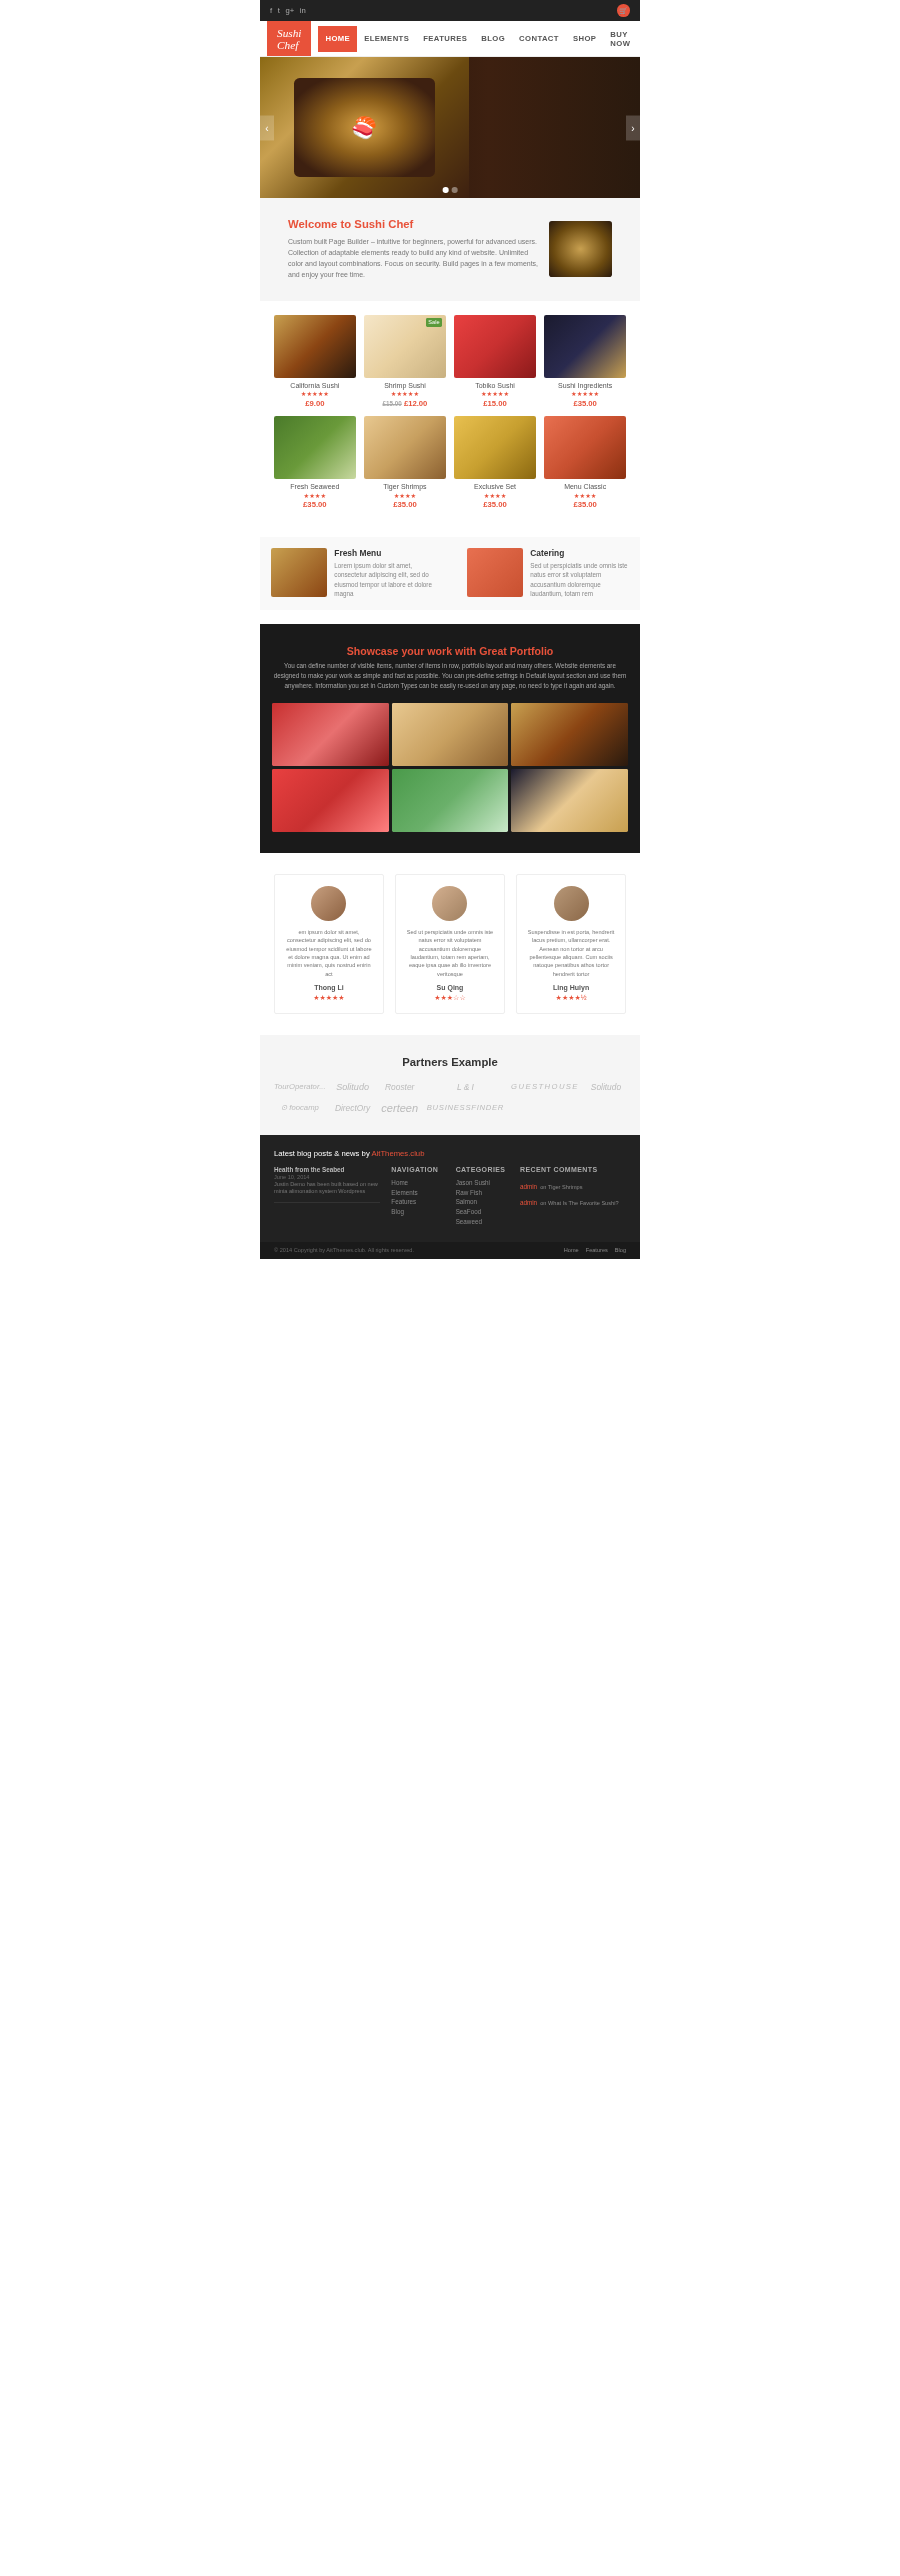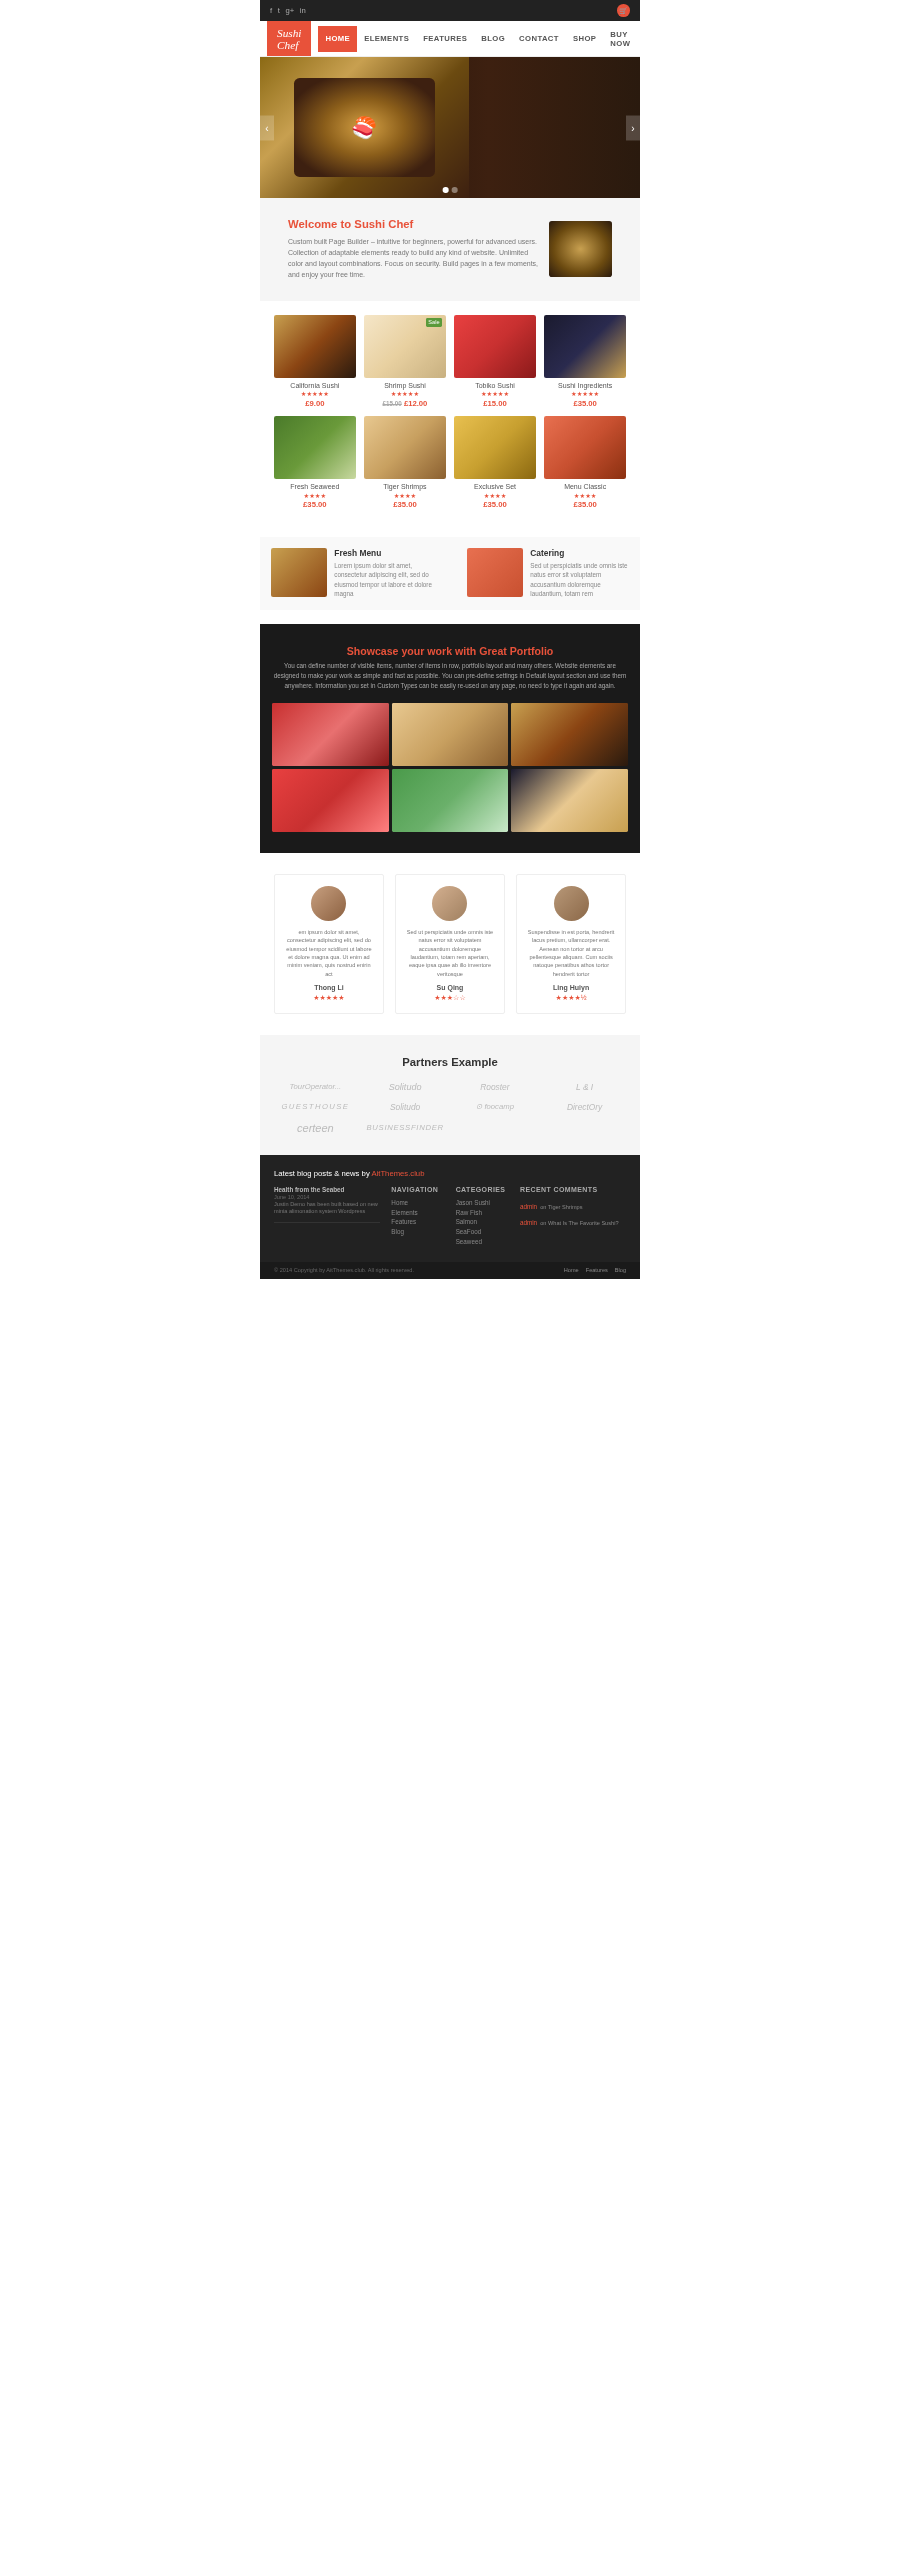--- a/index.html
+++ b/index.html
@@ -202,21 +202,21 @@
     .t-avatar-1 { background: linear-gradient(135deg, #c8a080, #8b6040); }
     .t-avatar-2 { background: linear-gradient(135deg, #d4b090, #a08060); }
     .t-avatar-3 { background: linear-gradient(135deg, #b89878, #8b6848); }
     .testimonial-text { font-size: 5.6px; color: #777; line-height: 1.5; margin-bottom: 5.6px; }
     .testimonial-name { font-size: 7px; color: #555; font-weight: bold; }
     .testimonial-stars { color: #e8523a; font-size: 7px; margin-top: 2.8px; }
 
     
     .partners-section { padding: 21px 14px; background: #f5f5f5; }
     .partners-title { text-align: center; font-size: 11.3px; color: #333; margin-bottom: 14px; }
-    .partners-grid { display: grid; grid-template-columns: repeat(4, 1fr); gap: 7px; row-gap: 10px; }
+    .partners-grid { display: grid; grid-template-columns: repeat(6, 1fr); gap: 7px; row-gap: 10px; }
     .partner-item { text-align: center; font-size: 7px; color: #aaa; font-style: italic; display: flex; align-items: center; justify-content: center; }
 
     
     .footer-top { background: #222; padding: 14px; }
     .footer-top-title { color: #fff; font-size: 7.7px; margin-bottom: 8.4px; }
     .footer-top-title span { color: #e8523a; }
     .footer-grid { display: grid; grid-template-columns: 2fr 1fr 1fr 2fr; gap: 11.3px; }
     .footer-col-title { color: #aaa; font-size: 7px; font-weight: bold; text-transform: uppercase; margin-bottom: 5.6px; letter-spacing: 0.4px; }
     .footer-col-item { color: #888; font-size: 6.3px; margin-bottom: 2.8px; }
     .footer-col-item a { color: #888; text-decoration: none; }

